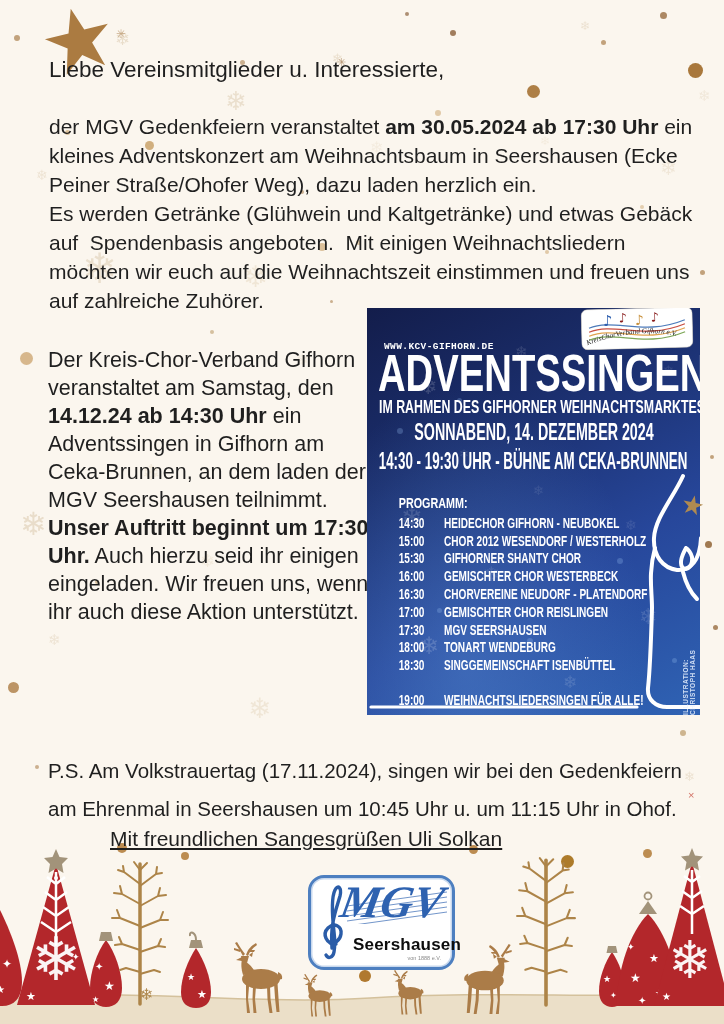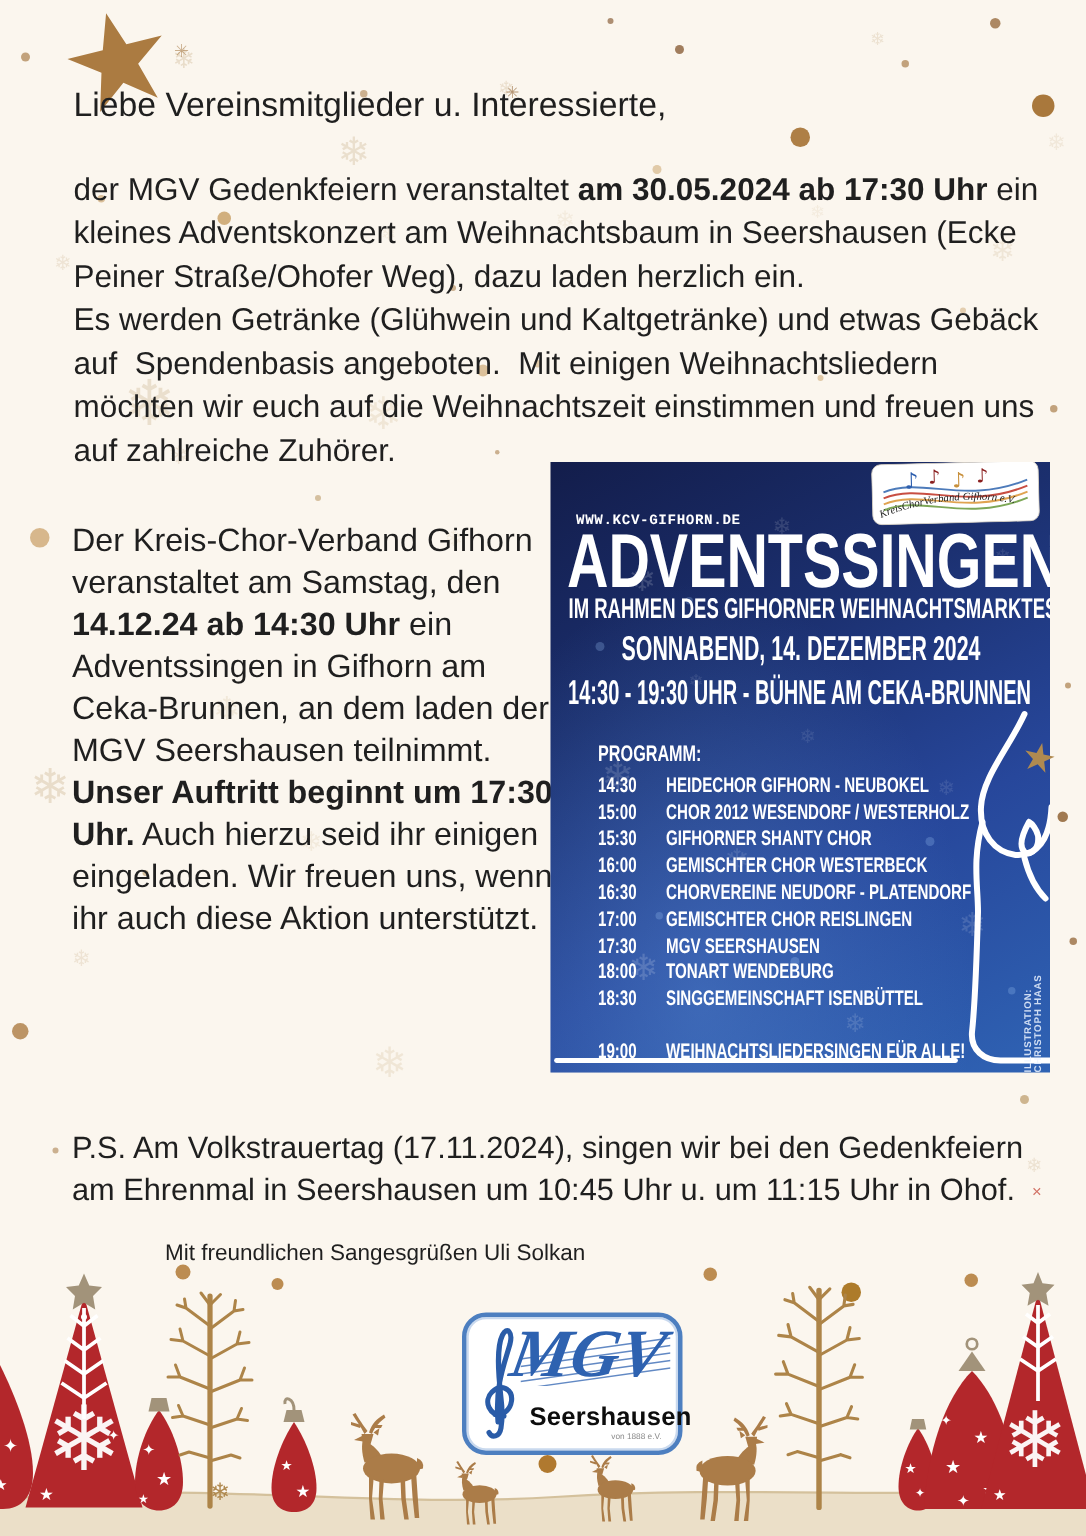--- a/index.html
+++ b/index.html
@@ -8,22 +8,22 @@
         font-family:"Liberation Sans",sans-serif;color:#1f1f1f;}
   
   .decor-glyph{position:absolute;line-height:1;pointer-events:none;z-index:1;}
   .decor-dot{position:absolute;border-radius:50%;pointer-events:none;z-index:1;}
   .star-main{position:absolute;left:42px;top:6px;width:74px;height:72px;z-index:1;}
   .star-side{position:absolute;left:681px;top:490px;font-size:26px;color:#b08a50;z-index:4;transform:rotate(12deg);}
   
   .greeting{position:absolute;left:49px;top:57px;font-size:22.5px;z-index:2;}
   .para1{position:absolute;left:49px;top:112px;width:658px;font-size:21px;line-height:29px;white-space:pre-wrap;z-index:2;}
   .para2{position:absolute;left:48px;top:346px;width:324px;font-size:21.5px;line-height:28px;z-index:2;}
-  .ps{position:absolute;left:48px;top:752px;width:664px;font-size:20.5px;line-height:28px;z-index:2;}
-  .signoff{position:absolute;left:110px;top:827px;font-size:15px;z-index:2;}
+  .ps{position:absolute;left:48px;top:752px;width:664px;font-size:20.5px;line-height:38px;z-index:2;}
+  .signoff{position:absolute;left:110px;top:827px;font-size:21px;z-index:2;text-decoration:underline;}
   
   .poster{position:absolute;left:367px;top:308px;width:333px;height:407px;z-index:3;overflow:hidden;
           background:radial-gradient(at 30% 88%, rgba(95,150,220,.38), rgba(0,0,0,0) 55%),
                      linear-gradient(152deg,#131d4b 0%,#1b2f6e 32%,#27479b 64%,#2f63b4 100%);}
   .poster-flake{position:absolute;line-height:1;pointer-events:none;}
   .poster-bdot{position:absolute;border-radius:50%;background:rgba(150,190,240,.28);pointer-events:none;}
   .kcv{position:absolute;top:0;right:7px;width:112px;height:41px;transform:rotate(-1.5deg);z-index:5;}
   .poster-web{position:absolute;left:17px;top:33px;font-size:9.5px;font-weight:bold;color:#fff;letter-spacing:.4px;font-family:Liberation Mono, monospace;}
   .poster-title{position:absolute;left:11px;top:40px;font-size:51px;font-weight:bold;color:#fff;line-height:1;white-space:nowrap;}
   .poster-sub{position:absolute;left:12px;top:88px;font-size:19px;font-weight:bold;color:#fff;white-space:nowrap;}

